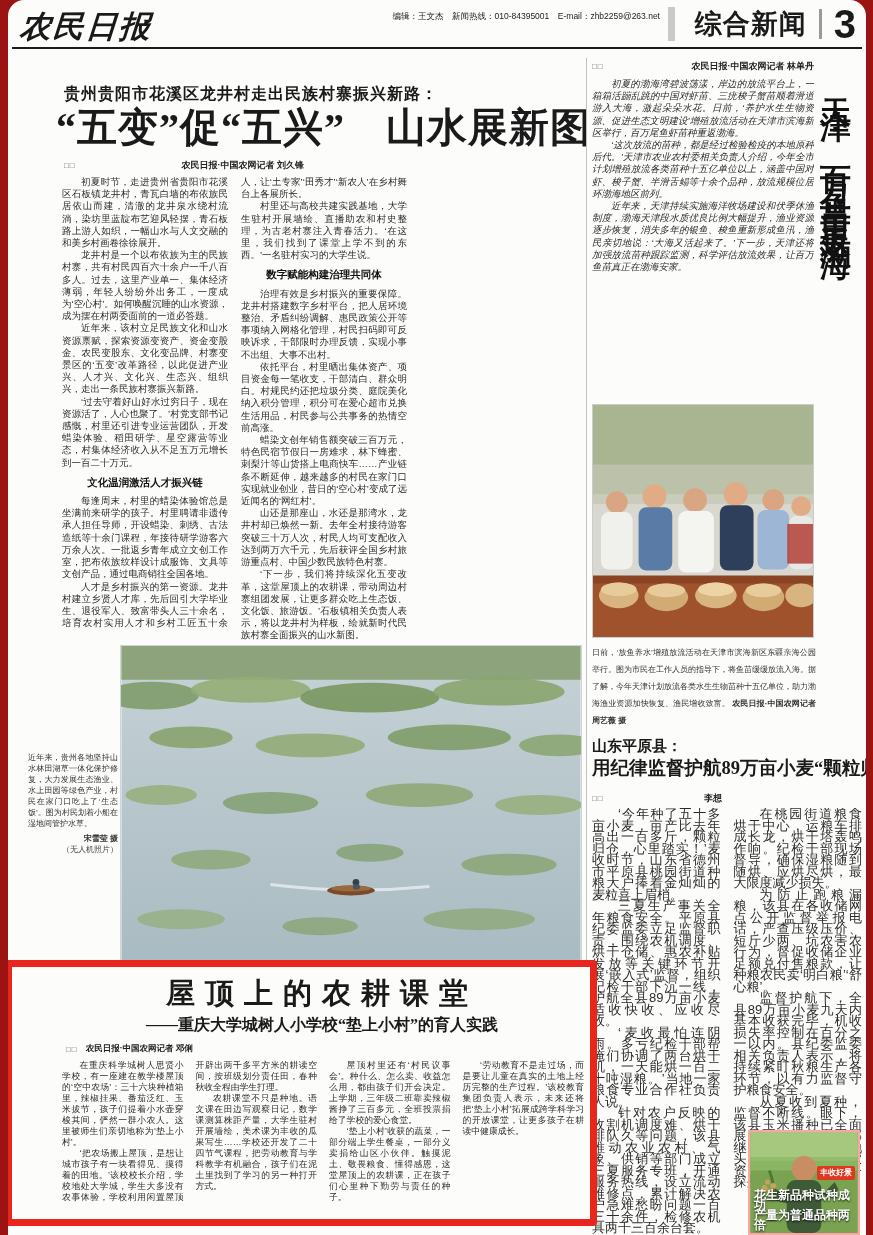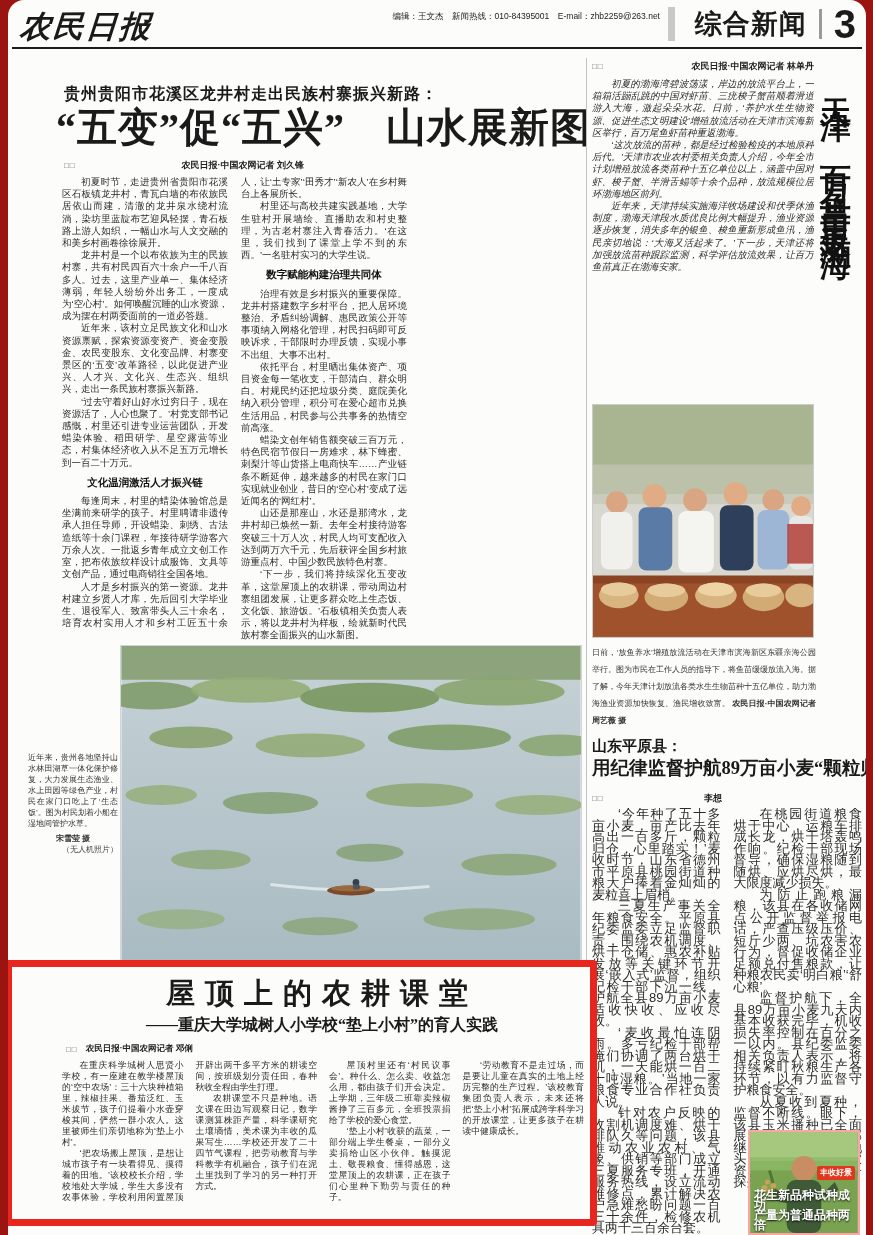--- a/index.html
+++ b/index.html
@@ -40,21 +40,21 @@
   .main-cols p,.sd-cols p,.roof-cols p,.tj-body p{margin:0;text-indent:2em;}
   .subhead,h5.subhead{margin:7px 0;text-align:center;font-size:10.5px;font-weight:bold;
       color:#111;text-indent:0;font-family:"Liberation Sans",sans-serif;}
 
   
   .wetland{position:absolute;left:112px;top:645px;width:462px;height:318px;
            border:1px solid #cfd4d6;box-sizing:border-box;overflow:hidden;}
   .wetland svg{display:block;width:100%;height:100%;}
   .wetland-caption{position:absolute;left:20px;top:752px;width:90px;font-size:8px;
                    line-height:11px;text-align:justify;color:#333;}
-  .wet-credit{display:block;text-align:center;margin-top:4px;font-weight:bold;}
+  .wet-credit{display:block;text-align:right;margin-top:4px;font-weight:bold;}
   .wet-credit2{display:block;text-align:right;color:#444;}
 
   
   .vrule{position:absolute;left:578px;top:58px;width:1px;height:905px;background:#c2c2c2;}
 
   
   .tj-byline{position:absolute;left:584px;top:60px;width:222px;justify-content:space-between;}
   .tj-body{position:absolute;left:584px;top:78px;width:222px;height:324px;overflow:hidden;
            font-size:9.5px;line-height:12.2px;text-align:justify;color:#2b2b2b;font-style:italic;}
   .tj-vert-title{position:absolute;left:806px;top:74px;height:520px;
@@ -271,21 +271,21 @@
 
   <div class="roof-headline serif">屋顶上的农耕课堂</div>
   <div class="roof-subtitle serif">——重庆大学城树人小学校“垫上小村”的育人实践</div>
   <div class="byline-row roof-byline">
     <span class="sq">□□</span>
     <span>农民日报·中国农网记者 邓俐</span>
   </div>
   <div class="roof-cols">
       <p>在重庆科学城树人思贤小学校，有一座建在教学楼屋顶的‘空中农场’：三十六块种植箱里，辣椒挂果、番茄泛红、玉米拔节，孩子们提着小水壶穿梭其间，俨然一群小农人。这里被师生们亲切地称为‘垫上小村’。</p>
       <p>‘把农场搬上屋顶，是想让城市孩子有一块看得见、摸得着的田地。’该校校长介绍，学校地处大学城，学生大多没有农事体验，学校利用闲置屋顶开辟出两千多平方米的耕读空间，按班级划分责任田，春种秋收全程由学生打理。</p>
-      <p>农耕课堂不只是种地。语文课在田边写观察日记，数学课测算株距产量，科学课研究土壤墒情，美术课为丰收的瓜果写生……学校还开发了二十四节气课程，把劳动教育与学科教学有机融合，孩子们在泥土里找到了学习的另一种打开方式。</p>
+      <p>农耕课堂不只是种地。语文课在田边写观察日记，数学课测算株距产量，大学生驻村开展墙绘，美术课为丰收的瓜果写生……学校还开发了二十四节气课程，把劳动教育与学科教学有机融合，孩子们在泥土里找到了学习的另一种打开方式。</p>
       <p>屋顶村里还有‘村民议事会’。种什么、怎么卖、收益怎么用，都由孩子们开会决定。上学期，三年级二班靠卖辣椒酱挣了三百多元，全班投票捐给了学校的爱心食堂。</p>
       <p>‘垫上小村’收获的蔬菜，一部分端上学生餐桌，一部分义卖捐给山区小伙伴。触摸泥土、敬畏粮食、懂得感恩，这堂屋顶上的农耕课，正在孩子们心里种下勤劳与责任的种子。</p>
       <p>‘劳动教育不是走过场，而是要让儿童在真实的土地上经历完整的生产过程。’该校教育集团负责人表示，未来还将把‘垫上小村’拓展成跨学科学习的开放课堂，让更多孩子在耕读中健康成长。</p>
     </div>
 
   <div class="redbox"></div>
 
 </div>
 
 </body></html>

